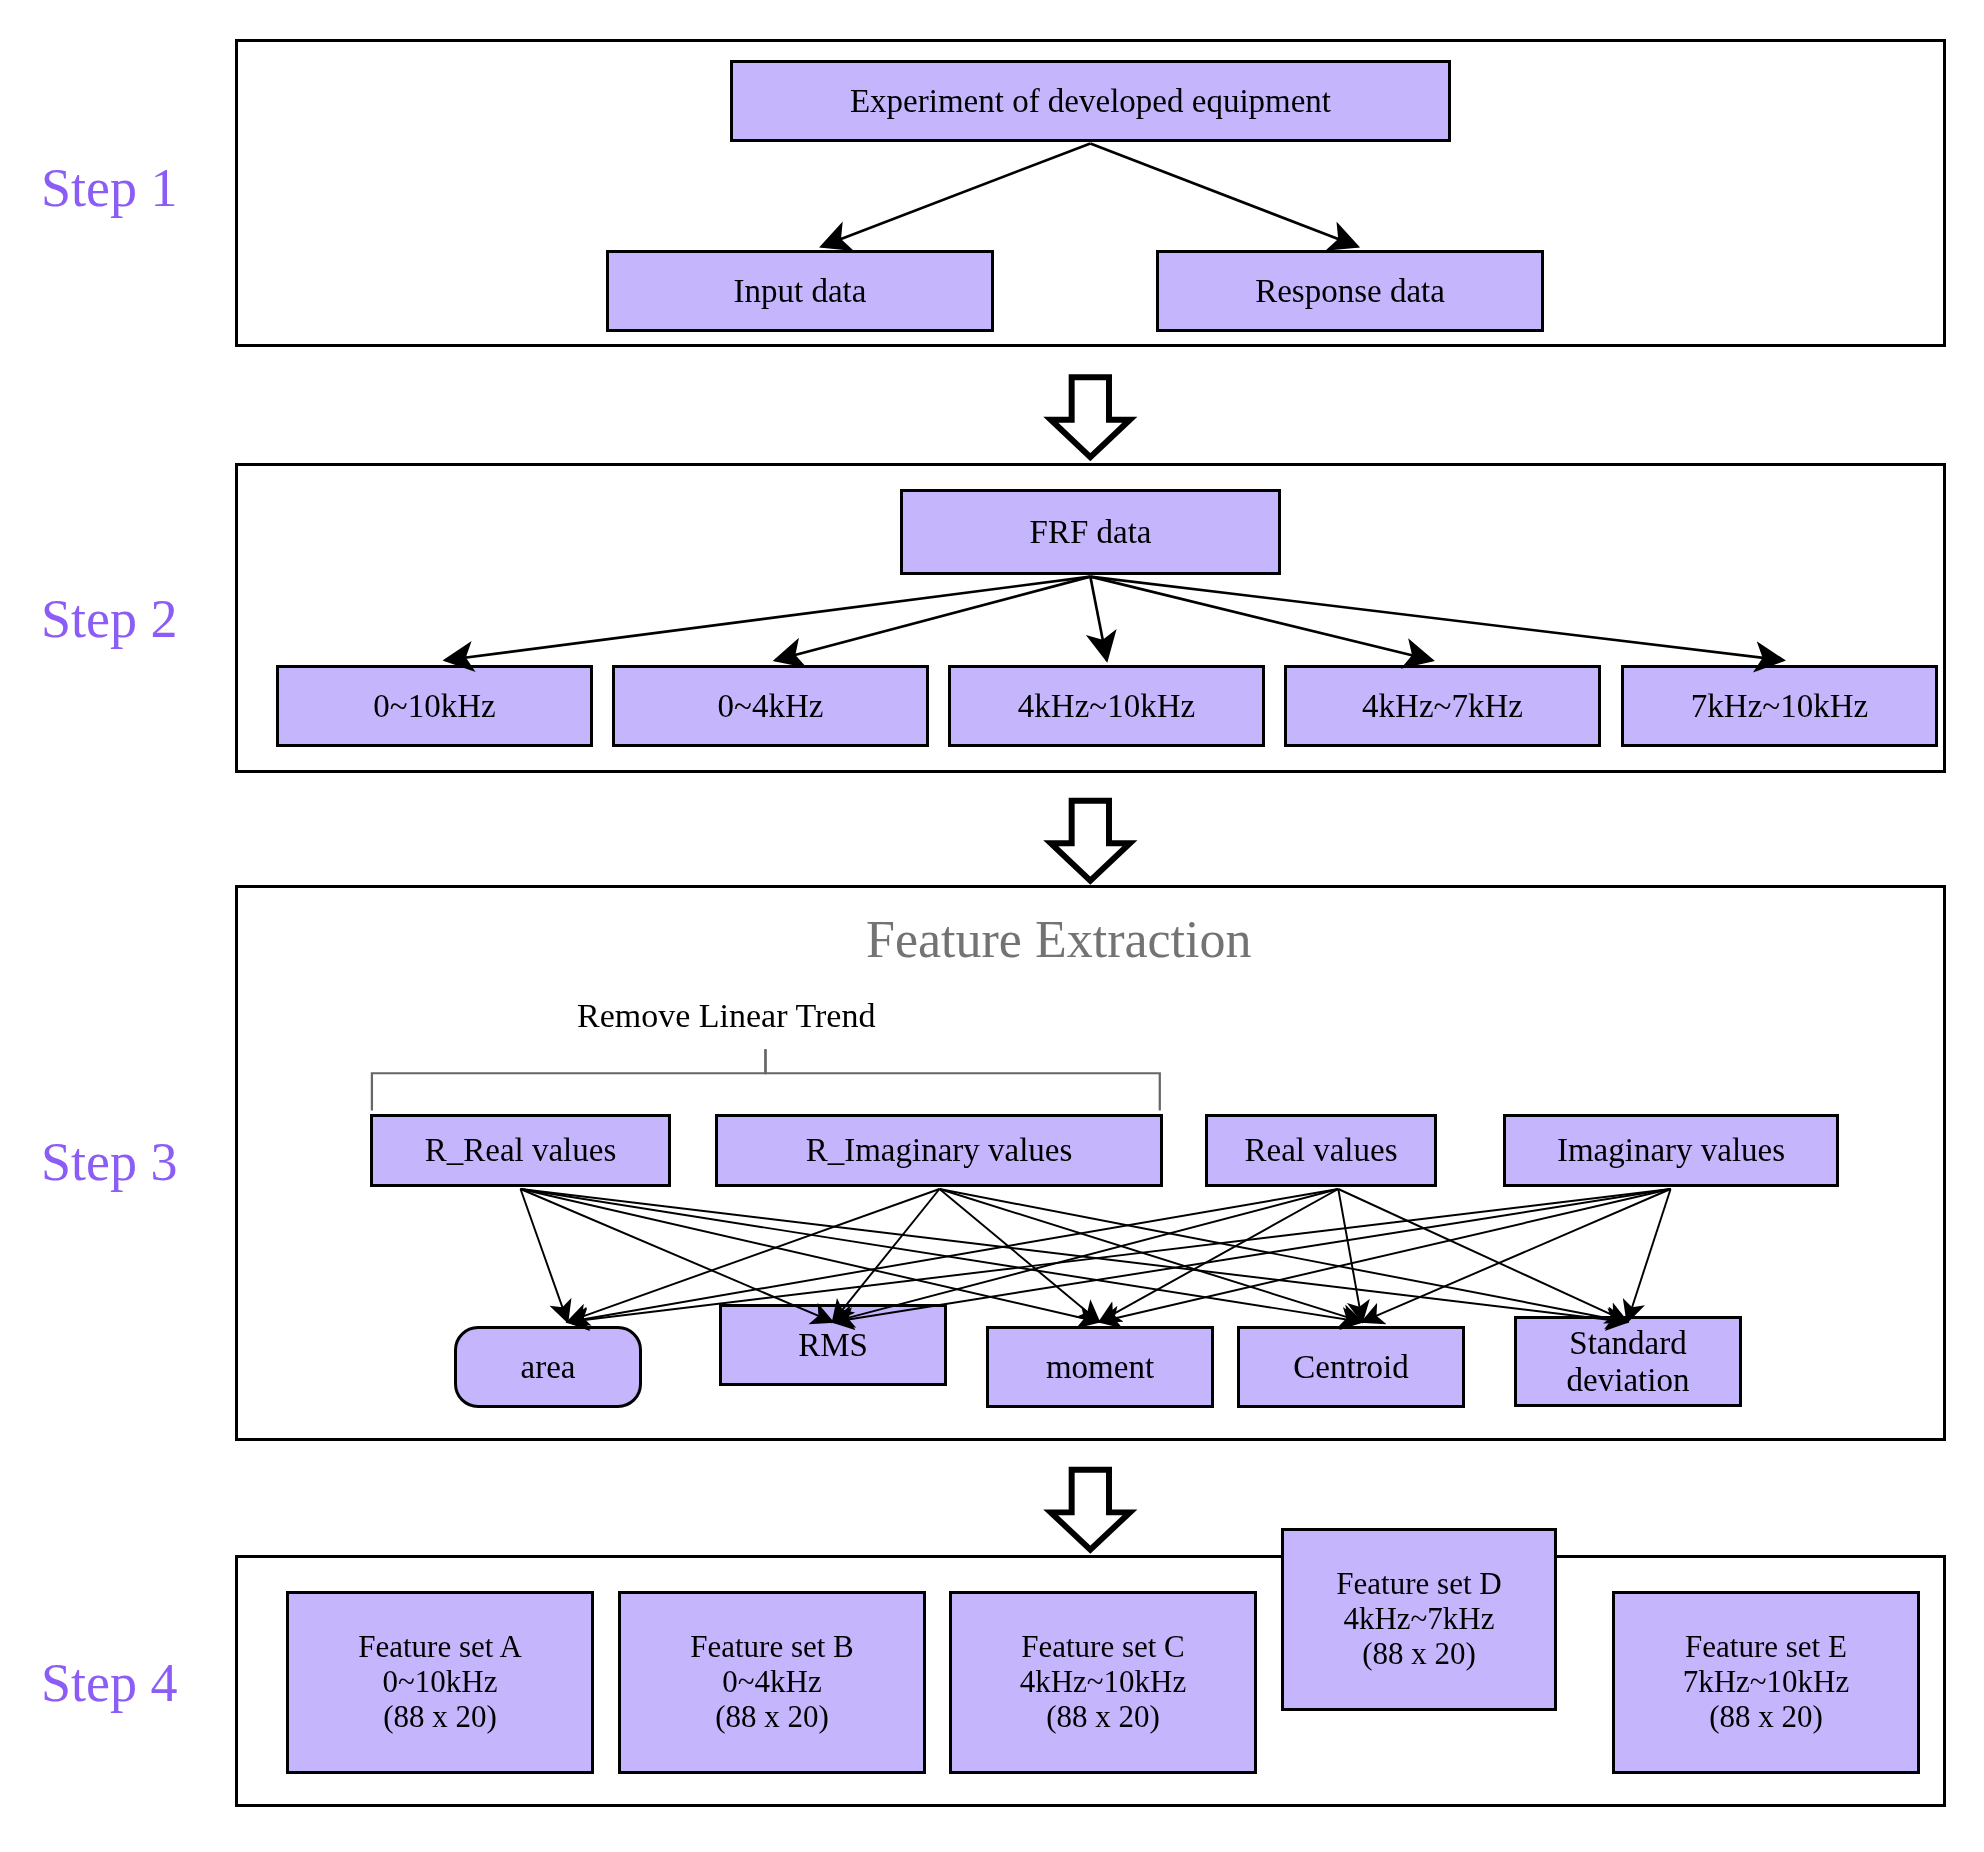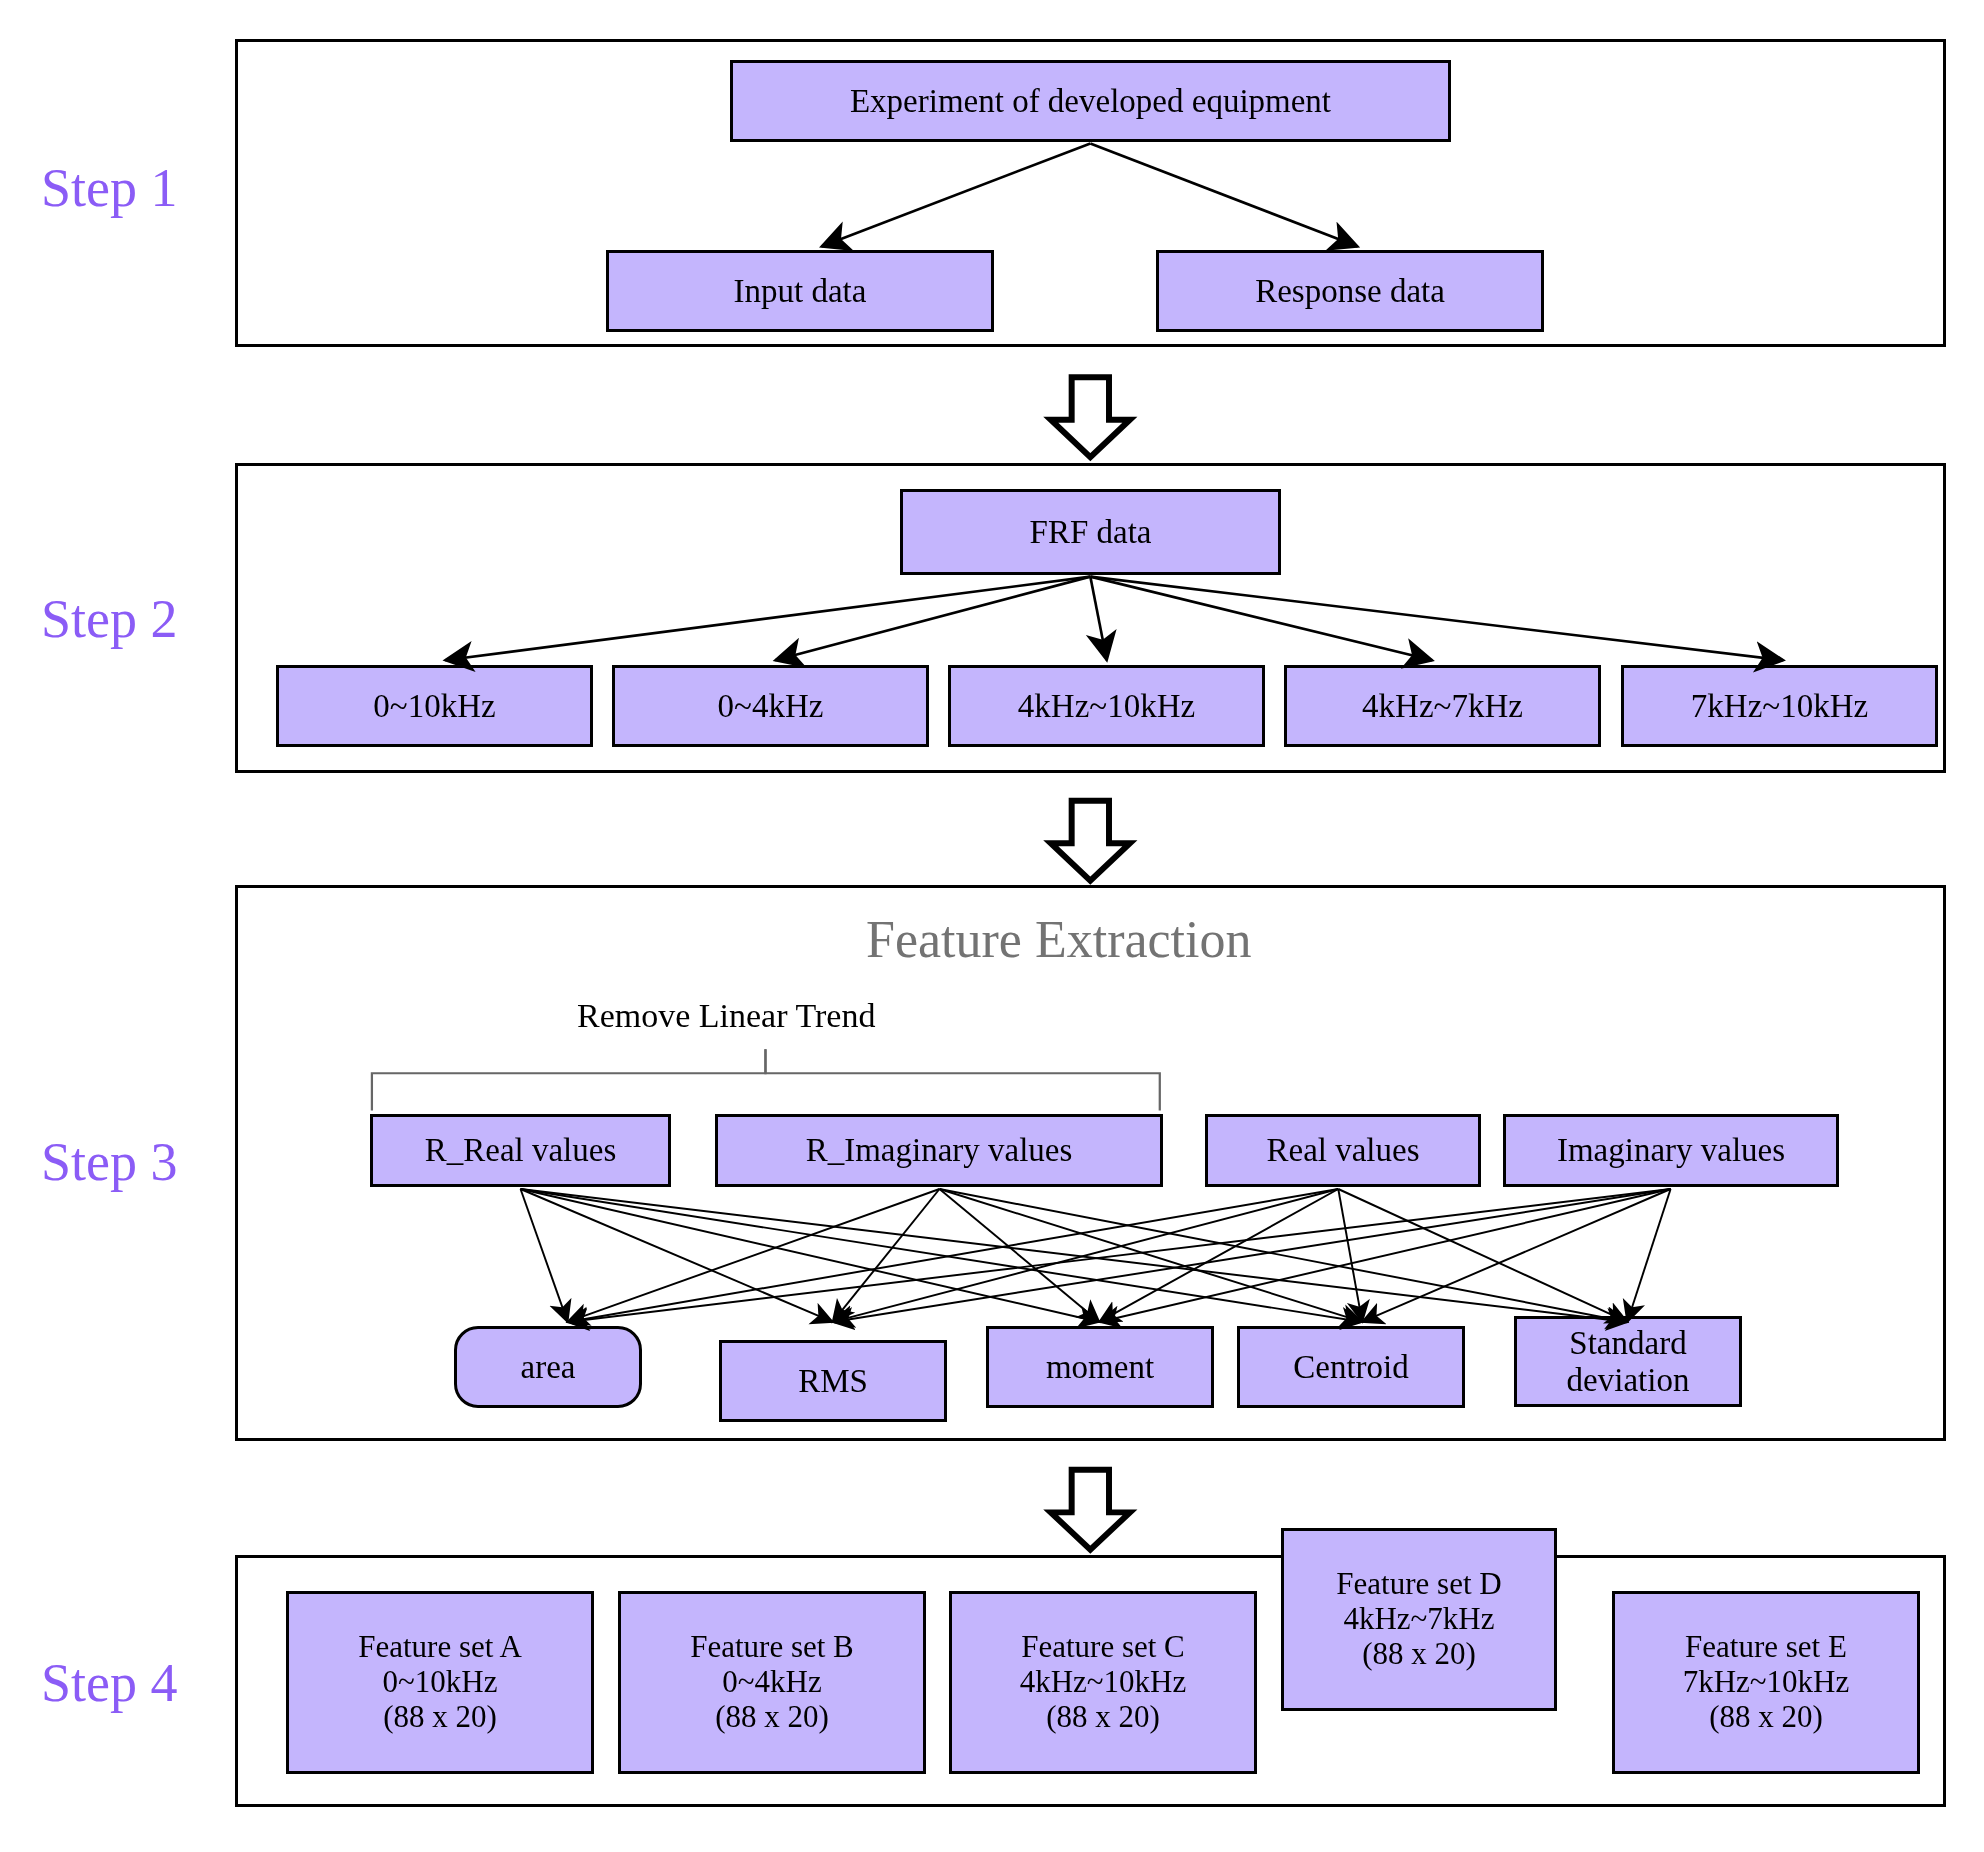--- a/index.html
+++ b/index.html
@@ -107,27 +107,27 @@
   <div class="step-frame" style="left:235px; top:885px; width:1711px; height:556px;"></div>
 
   <div class="title-text" style="left:866px; top:914px;">Feature Extraction</div>
 
   <div class="caption-text" style="left:577px; top:999px;">Remove Linear Trend</div>
 
   <div class="node" style="left:370px; top:1114px; width:301px; height:73px;">R_Real values</div>
 
   <div class="node" style="left:715px; top:1114px; width:448px; height:73px;">R_Imaginary values</div>
 
-  <div class="node" style="left:1205px; top:1114px; width:276px; height:73px;">Real values</div>
+  <div class="node" style="left:1205px; top:1114px; width:232px; height:73px;">Real values</div>
 
   <div class="node" style="left:1503px; top:1114px; width:336px; height:73px;">Imaginary values</div>
 
   <div class="node" style="left:454px; top:1326px; width:188px; height:82px;border-radius:24px;">area</div>
 
-  <div class="node" style="left:719px; top:1340px; width:228px; height:82px;">RMS</div>
+  <div class="node" style="left:719px; top:1304px; width:228px; height:82px;">RMS</div>
 
   <div class="node" style="left:986px; top:1326px; width:228px; height:82px;">moment</div>
 
   <div class="node" style="left:1237px; top:1326px; width:228px; height:82px;">Centroid</div>
 
   <div class="node multiline" style="left:1514px; top:1316px; width:228px; height:91px;">
     <span>Standard</span>
     <span>deviation</span>
   </div>
 

